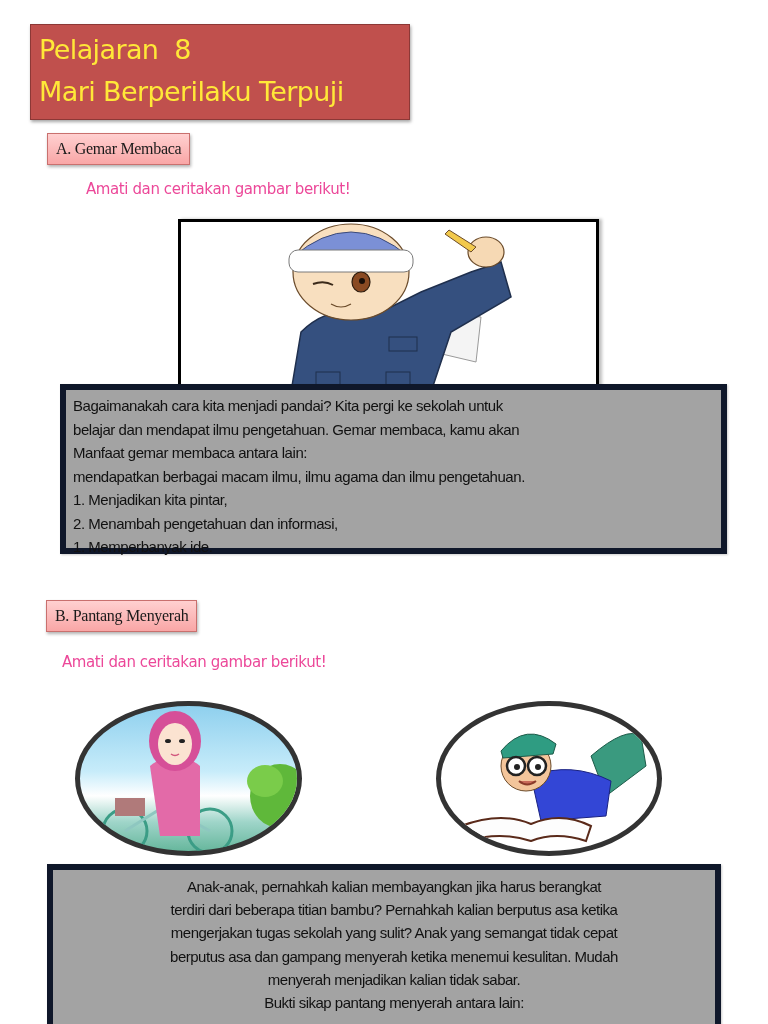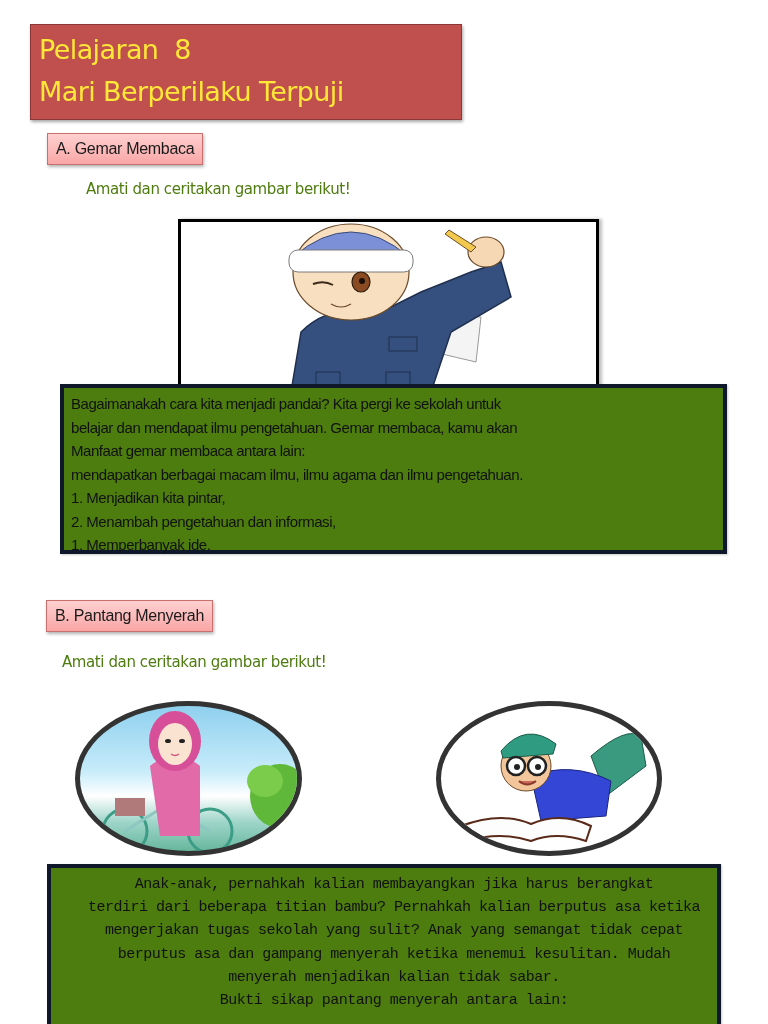--- a/index.html
+++ b/index.html
@@ -1,63 +1,63 @@
 <!DOCTYPE html>
 <html><head>
 <meta charset="utf-8">
 <style>
   * { box-sizing: border-box; margin: 0; padding: 0; }
   html, body { width: 768px; height: 1024px; background: #ffffff; overflow: hidden; }
   body { position: relative; font-family: "Liberation Sans", "DejaVu Sans", sans-serif; color: #111; }
 
   .title-box {
-    position: absolute; left: 30px; top: 24px; width: 432px; height: 96px;
+    position: absolute; left: 30px; top: 24px; width: 380px; height: 96px;
     background: #c0504d; border: 1px solid #8c3836;
     box-shadow: 1px 2px 3px rgba(0,0,0,0.35);
     padding: 4px 8px 0 8px;
   }
   .title-line {
     color: #ffe838; font-size: 27px; line-height: 42px; white-space: nowrap;
     font-family: "DejaVu Sans", sans-serif; letter-spacing: -0.6px;
   }
 
   .section-tag {
     position: absolute; height: 32px;
     background: linear-gradient(#ffd0d0, #f9a6a6);
     border: 1px solid #c9706e;
     box-shadow: 1px 2px 3px rgba(0,0,0,0.3);
     font-size: 16px; line-height: 30px; padding: 0 8px;
-    font-family: Liberation Sans, sans-serif; letter-spacing: -0.3px; color: #1a1a1a;
+    font-family: Liberation Serif, serif; letter-spacing: -0.3px; color: #1a1a1a;
     white-space: nowrap;
   }
   .instruction {
-    position: absolute; font-size: 15px; white-space: nowrap; color: #4d7c0f;
+    position: absolute; font-size: 15px; white-space: nowrap; color: #ec4899;
     font-family: "DejaVu Sans", sans-serif; letter-spacing: -0.4px;
   }
 
   .pic-frame-a {
     position: absolute; left: 178px; top: 219px; width: 421px; height: 170px;
     border: 3px solid #000; border-bottom: none; background: #fff;
     box-shadow: 3px 0 3px rgba(0,0,0,0.25);
     overflow: hidden;
   }
 
   .text-box {
-    position: absolute; background: #4d7c0f; border: 4px solid #0f172a;
+    position: absolute; background: #a3a3a3; border: 6px solid #0f172a;
     box-shadow: 1px 1px 2px rgba(0,0,0,0.2);
   }
   .text-box-a { left: 60px; top: 384px; width: 667px; height: 170px; padding: 4px 7px; }
   .text-box-a .line {
     font-size: 15px; line-height: 23.5px; white-space: nowrap;
     font-family: "Liberation Sans Narrow", "Liberation Sans", sans-serif; letter-spacing: -0.45px;
   }
   .text-box-b { left: 47px; top: 864px; width: 674px; height: 180px; padding: 5px 0 0 0; text-align: center; }
   .text-box-b .line {
     font-size: 15px; line-height: 23.2px; white-space: nowrap;
-    font-family: Liberation Mono, monospace; letter-spacing: -0.5px; margin-left: 20px;
+    font-family: Liberation Sans, sans-serif; letter-spacing: -0.5px; margin-left: 20px;
   }
 
   .oval {
     position: absolute; border-radius: 50%; border: 5px solid #333;
     overflow: hidden; background: #fff;
   }
   .oval-girl { left: 75px; top: 701px; width: 227px; height: 155px;
     background: linear-gradient(#8fd0ee 0%, #c7ecfa 45%, #ffffff 62%, #9fd5c9 80%, #67b79d 100%); }
   .oval-boy { left: 436px; top: 701px; width: 226px; height: 155px; }
   svg { display: block; }

